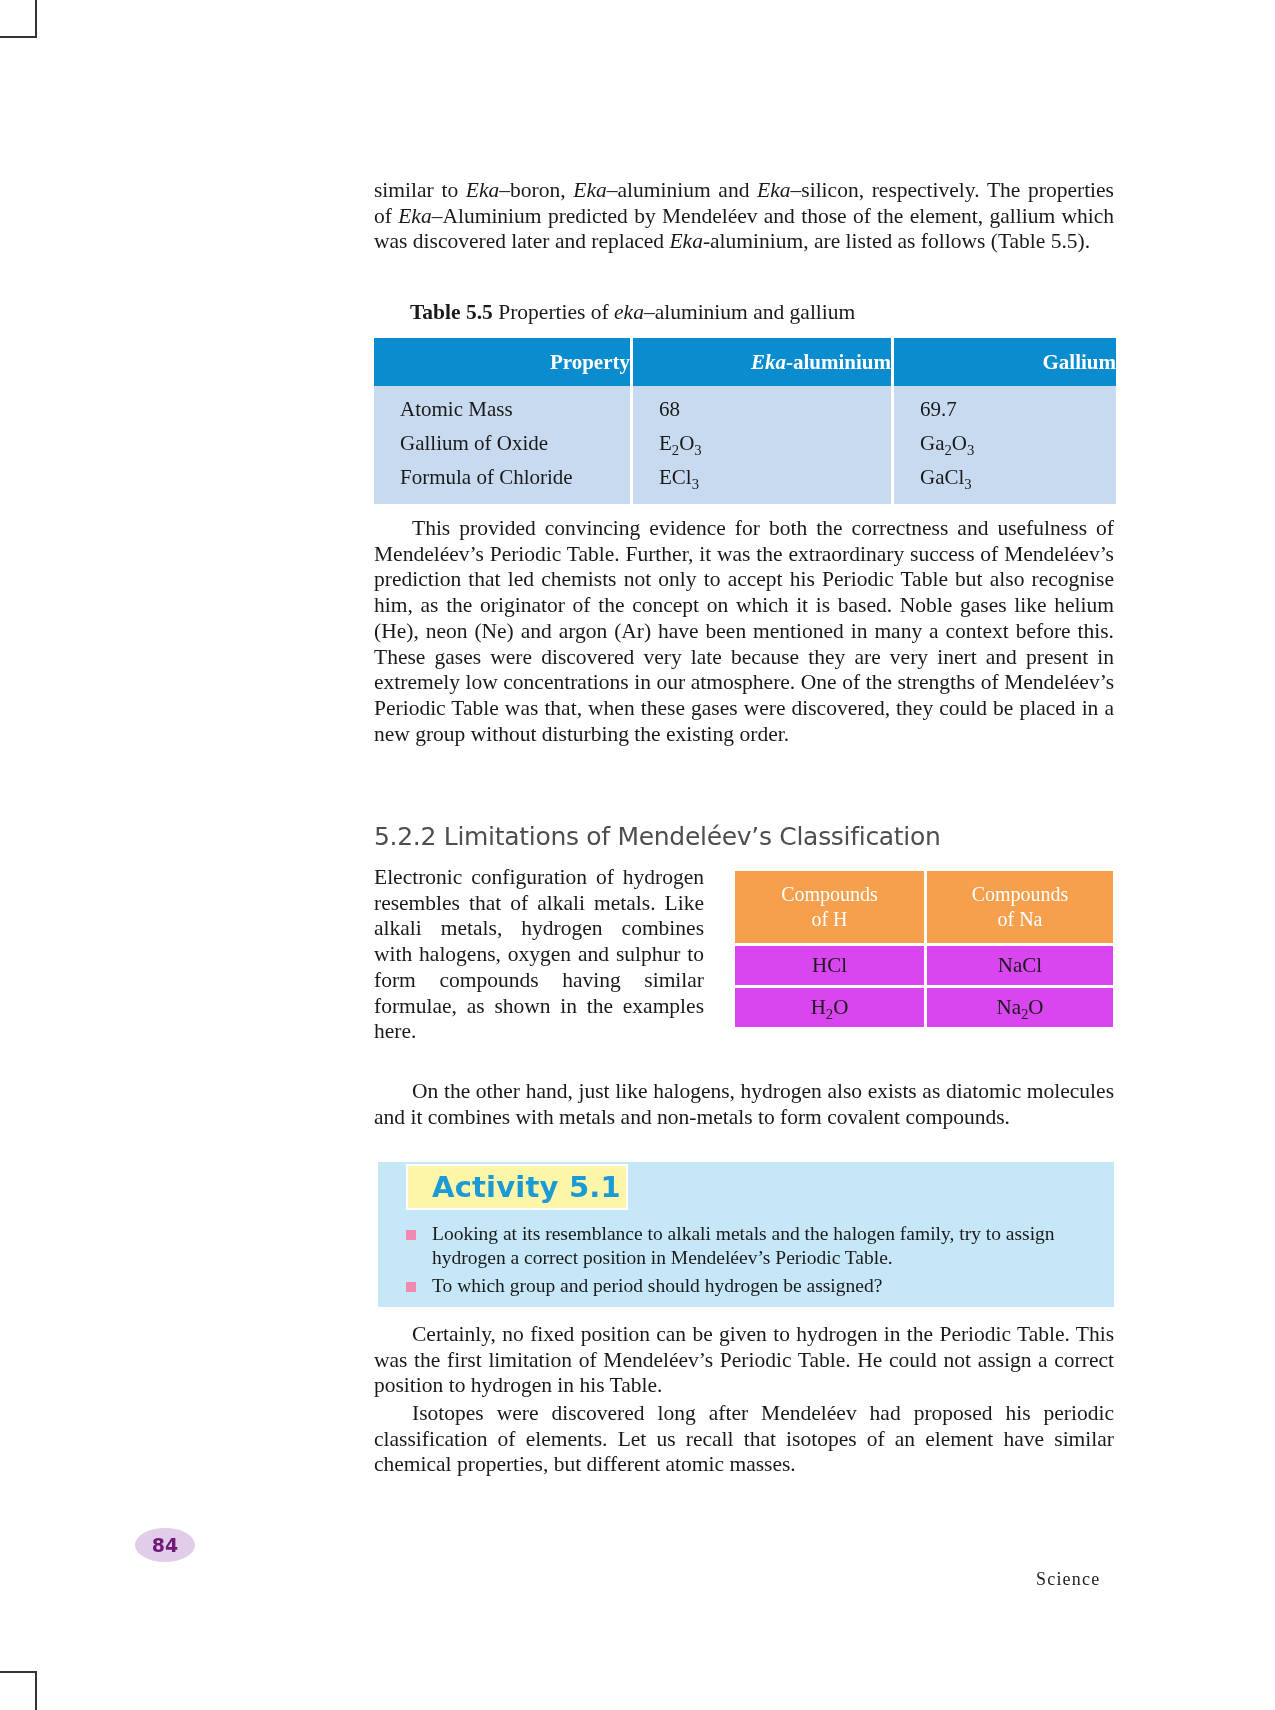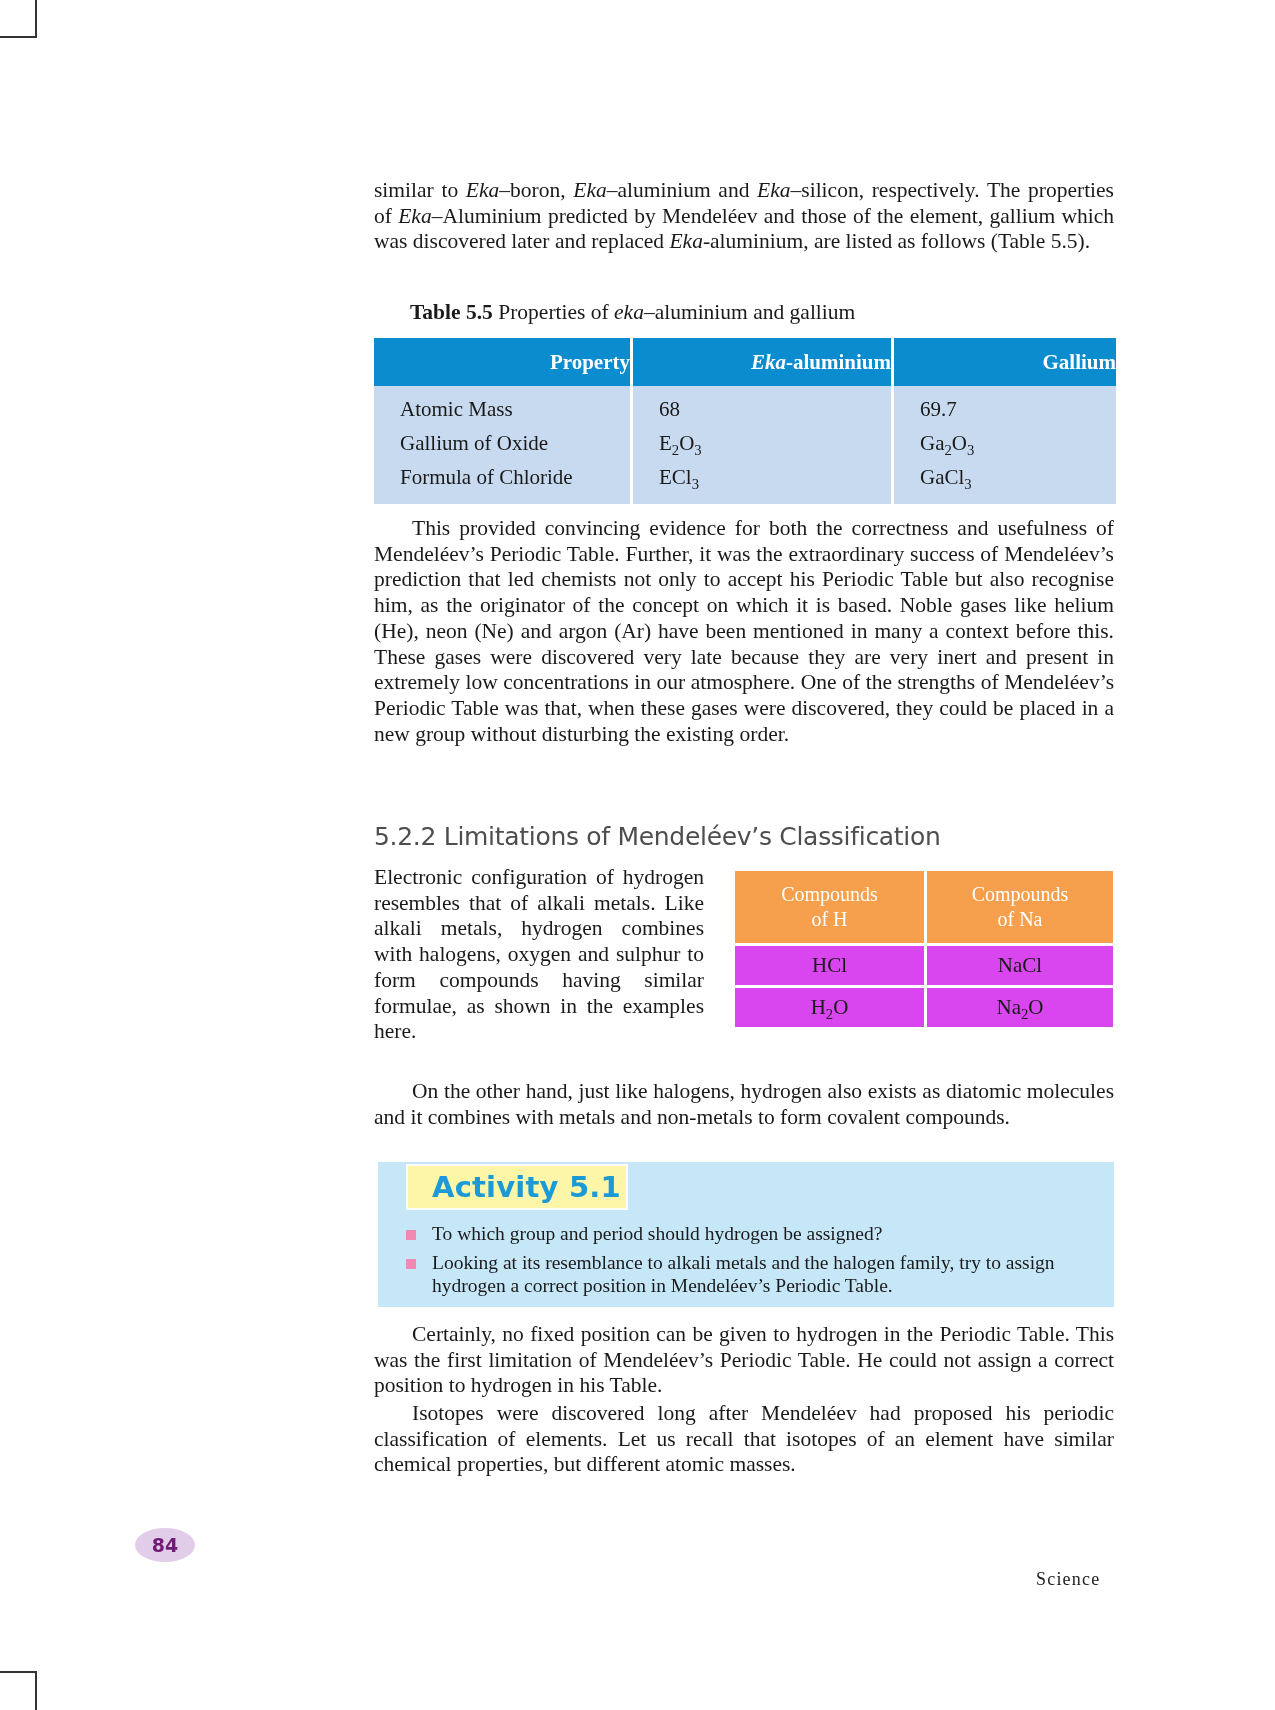--- a/index.html
+++ b/index.html
@@ -122,22 +122,22 @@
   </tbody>
 </table>
 
 <p class="col para indent" style="top:1079px;">On the other hand, just like halogens, hydrogen also exists as diatomic molecules and it combines with metals and non-metals to form covalent compounds.</p>
 
 <div class="activity">
   <div class="act-tab">
     <span class="act-title">Activity  5.1</span>
   </div>
   <ul class="act-list">
+    <li><span class="bullet"></span><span>Looking at its resemblance to alkali metals and the halogen family, try to assign hydrogen a correct position in Mendeléev’s Periodic Table.</span></li>
     <li><span class="bullet"></span><span>To which group and period should hydrogen be assigned?</span></li>
-    <li><span class="bullet"></span><span>Looking at its resemblance to alkali metals and the halogen family, try to assign hydrogen a correct position in Mendeléev’s Periodic Table.</span></li>
   </ul>
 </div>
 
 <p class="col para indent" style="top:1322px;">Certainly, no fixed position can be given to hydrogen in the Periodic Table. This was the first limitation of Mendeléev’s Periodic Table. He could not assign a correct position to hydrogen in his Table.</p>
 <p class="col para indent" style="top:1401px;">Isotopes were discovered long after Mendeléev had proposed his periodic classification of elements. Let us recall that isotopes of an element have similar chemical properties, but different atomic masses.</p>
 
 <div class="pagenum">84</div>
 <div class="footer">Science</div>
 
 </body></html>

